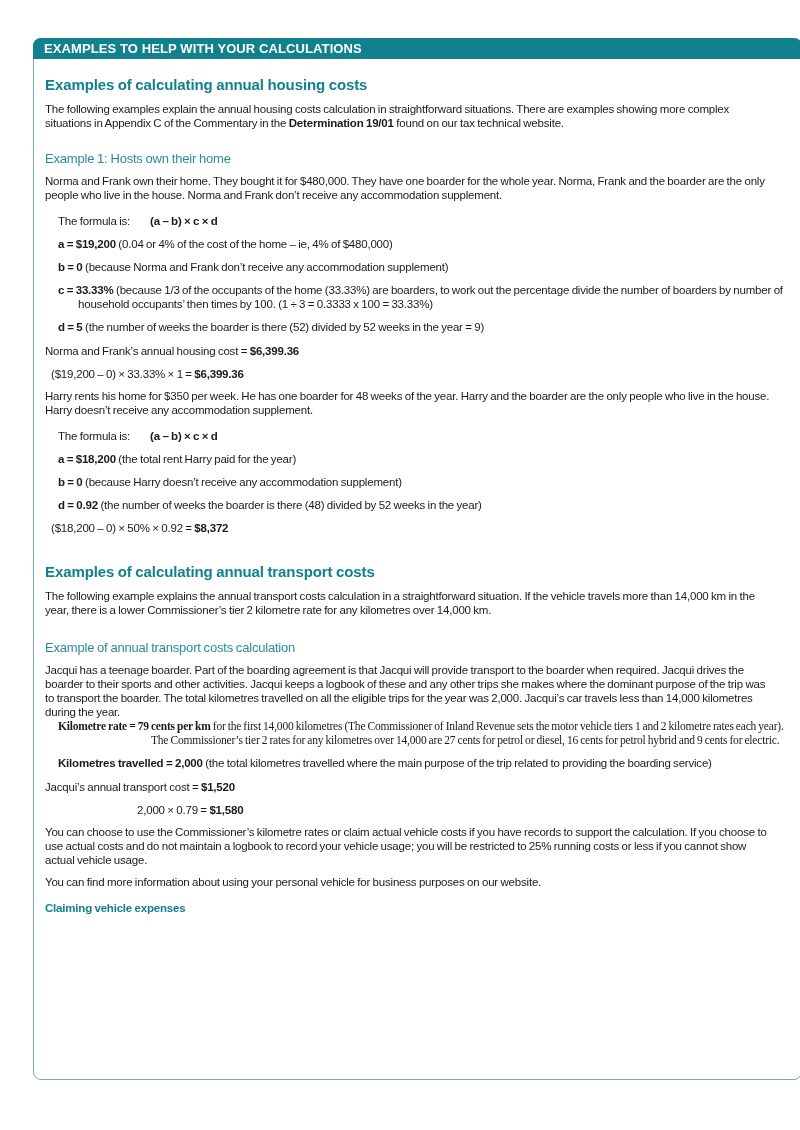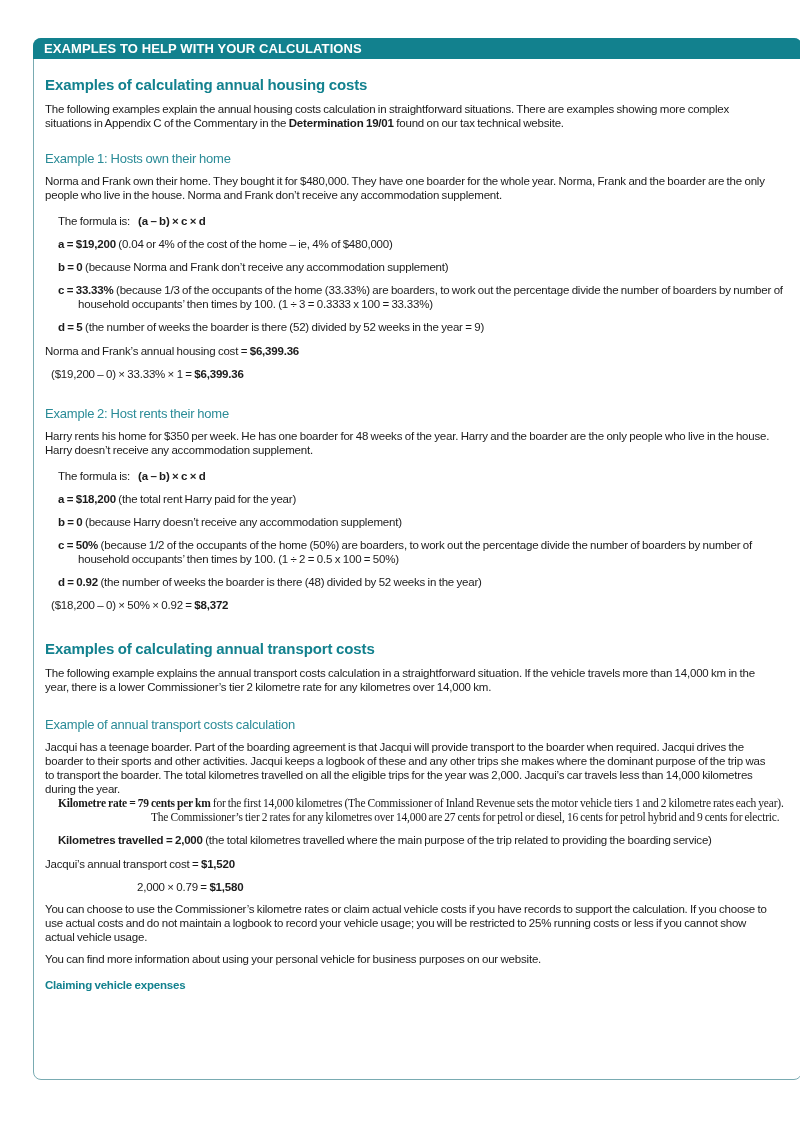--- a/index.html
+++ b/index.html
@@ -57,21 +57,21 @@
     margin: 17px 0 0 0;
   }
   .h2 {
     color: #2a8b97;
     font-size: 13px;
     line-height: 14px;
     margin: 22px 0 0 0;
   }
   .content p { margin: 8px 17px 0 0; }
   .formula-line { margin: 12px 0 0 13px; }
-  .formula-line b { margin-left: 8px; }
+  .formula-line b { margin-left: 20px; }
   .def {
     margin: 9px 0 0 0;
     padding-left: 33px;
     text-indent: -20px;
   }
   .def-km {
     margin: 0 0 0 0;
     padding-left: 106px;
     text-indent: -93px;
     font-family: Liberation Serif, serif;
@@ -112,28 +112,26 @@
       <div class="formula-line"><span>The formula is:</span><b>(a – b) × c × d</b></div>
 
       <div class="def"><b>a = $19,200</b><span> (0.04 or 4% of the cost of the home – ie, 4% of $480,000)</span></div>
       <div class="def"><b>b = 0</b><span> (because Norma and Frank don’t receive any accommodation supplement)</span></div>
       <div class="def"><b>c = 33.33%</b><span> (because 1/3 of the occupants of the home (33.33%) are boarders, to work out the percentage divide the number of boarders by number of household occupants’ then times by 100. (1 ÷ 3 = 0.3333 x 100 = 33.33%)</span></div>
       <div class="def"><b>d = 5</b><span> (the number of weeks the boarder is there (52) divided by 52 weeks in the year = 9)</span></div>
 
       <div class="result"><span>Norma and Frank’s annual housing cost = </span><b>$6,399.36</b></div>
       <div class="calc"><span>($19,200 – 0) × 33.33% × 1 = </span><b>$6,399.36</b></div>
 
-      <div class="h2 mt-big">Example 2: Host rents their home</div>
       <p>Harry rents his home for $350 per week. He has one boarder for 48 weeks of the year. Harry and the boarder are the only people who live in the house. Harry doesn’t receive any accommodation supplement.</p>
 
       <div class="formula-line"><span>The formula is:</span><b>(a – b) × c × d</b></div>
 
       <div class="def"><b>a = $18,200</b><span> (the total rent Harry paid for the year)</span></div>
       <div class="def"><b>b = 0</b><span> (because Harry doesn’t receive any accommodation supplement)</span></div>
-      <div class="def"><b>c = 50%</b><span> (because 1/2 of the occupants of the home (50%) are boarders, to work out the percentage divide the number of boarders by number of household occupants’ then times by 100. (1 ÷ 2 = 0.5 x 100 = 50%)</span></div>
       <div class="def"><b>d = 0.92</b><span> (the number of weeks the boarder is there (48) divided by 52 weeks in the year)</span></div>
 
       <div class="calc"><span>($18,200 – 0) × 50% × 0.92 = </span><b>$8,372</b></div>
 
       <div class="h1 mt-sec">Examples of calculating annual transport costs</div>
       <p>The following example explains the annual transport costs calculation in a straightforward situation. If the vehicle travels more than 14,000 km in the year, there is a lower Commissioner’s tier 2 kilometre rate for any kilometres over 14,000 km.</p>
 
       <div class="h2 mt-sub">Example of annual transport costs calculation</div>
       <p>Jacqui has a teenage boarder. Part of the boarding agreement is that Jacqui will provide transport to the boarder when required. Jacqui drives the boarder to their sports and other activities. Jacqui keeps a logbook of these and any other trips she makes where the dominant purpose of the trip was to transport the boarder. The total kilometres travelled on all the eligible trips for the year was 2,000. Jacqui’s car travels less than 14,000 kilometres during the year.</p>
 

